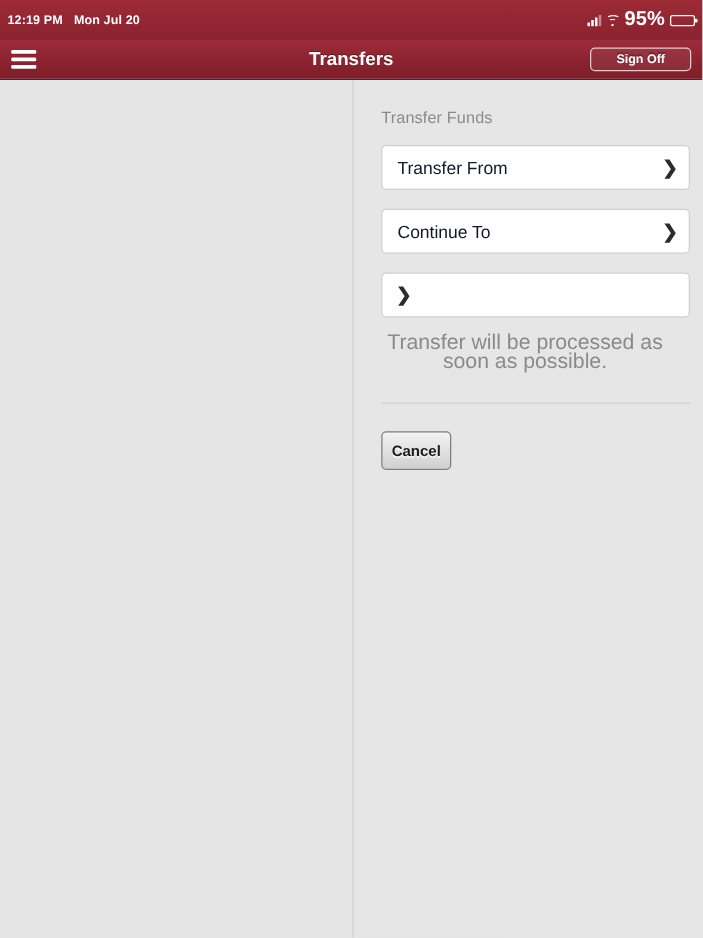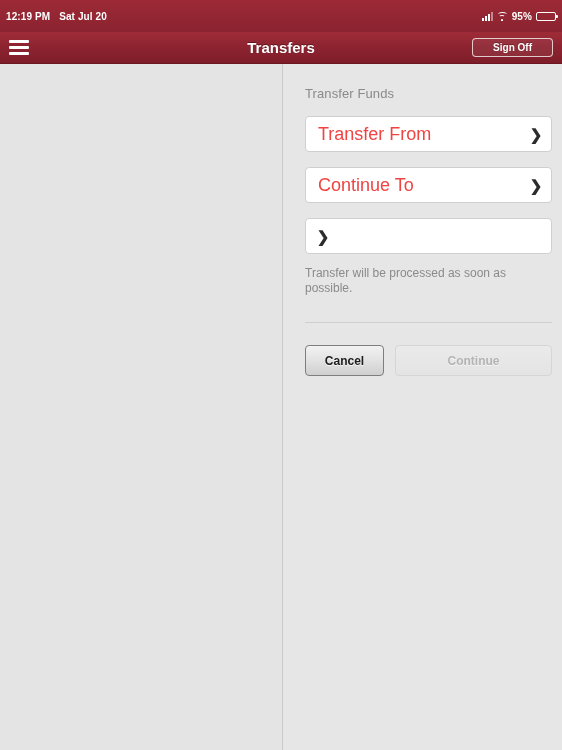--- a/index.html
+++ b/index.html
@@ -60,21 +60,21 @@
   .wifi-icon span:nth-child(1) { width: 11px; height: 6px; left: 0; top: 0.5px; }
   .wifi-icon span:nth-child(2) { width: 6px; height: 4px; left: 2.5px; top: 3px; }
   .wifi-dot {
     position: absolute;
     width: 2px; height: 2px;
     background: #fff;
     border-radius: 50%;
     left: 4.5px; bottom: 0;
   }
 
-  .battery-pct { font-size: 10px; font-weight: bold; }
+  .battery-pct { font-size: 16px; font-weight: bold; }
   .battery-icon {
     width: 20px; height: 9px;
     border: 1px solid #ffffff;
     border-radius: 2px;
     position: relative;
     padding: 1px;
   }
   .battery-icon::after {
     content: "";
     position: absolute;
@@ -176,42 +176,43 @@
     border: 1px solid #cfcfcf;
     border-radius: 4px;
     display: flex;
     align-items: center;
     padding: 0 10px 0 12px;
     margin-bottom: 15px;
     width: 247px;
     cursor: pointer;
   }
   .field-label {
-    font-size: 18px;
-    color: #ef4444;
+    font-size: 14px;
+    color: #0f172a;
     flex: 1;
   }
   .chevron {
     width: 10px; height: 14px;
     flex: none;
     display: flex;
     align-items: center;
     justify-content: center;
     color: #2c2c2c;
     font-size: 15px;
     font-weight: bold;
     line-height: 1;
   }
 
   .helper-text {
-    font-size: 12px;
+    font-size: 17px;
     color: #8a8a8a;
     line-height: 15px;
     width: 230px;
     margin-top: -3px;
+    text-align: center;
   }
 
   .divider {
     width: 247px;
     height: 1px;
     background: #cfcfcf;
     margin: 26px 0 22px 0;
   }
 
   .button-row {
@@ -223,42 +224,42 @@
     height: 31px;
     border-radius: 4px;
     display: flex;
     align-items: center;
     justify-content: center;
     font-size: 12px;
     font-weight: bold;
     cursor: pointer;
   }
   .btn-cancel {
-    width: 79px;
+    width: 56px;
     background: linear-gradient(to bottom, #f2f2f2 0%, #e2e2e2 50%, #cfcfcf 100%);
     border: 1px solid #7e7e7e;
     color: #1c1c1c;
     text-shadow: 0 1px 0 rgba(255,255,255,0.75);
   }
   .btn-continue {
     flex: 1;
     background: linear-gradient(to bottom, #eaeaea 0%, #e4e4e4 100%);
     border: 1px solid #d6d6d6;
     color: #b4b4b4;
     text-shadow: 0 1px 0 rgba(255,255,255,0.6);
     cursor: default;
   }
 </style>
 </head>
 <body>
 
 <div class="status-bar">
   <div class="status-left">
     <span>12:19 PM</span>
-    <span>Sat Jul 20</span>
+    <span>Mon Jul 20</span>
   </div>
   <div class="status-right">
     <span class="signal-bars">
       <i></i>
         <i></i>
         <i></i>
         <i></i>
     </span>
     <span class="wifi-icon">
       <span></span>
@@ -303,17 +304,16 @@
     <div class="field">
       <span class="chevron">❯</span>
     </div>
 
     <div class="helper-text">Transfer will be processed as soon as possible.</div>
 
     <div class="divider"></div>
 
     <div class="button-row">
       <div class="btn btn-cancel">Cancel</div>
-      <div class="btn btn-continue">Continue</div>
     </div>
 
   </div>
 </div>
 
 </body></html>

